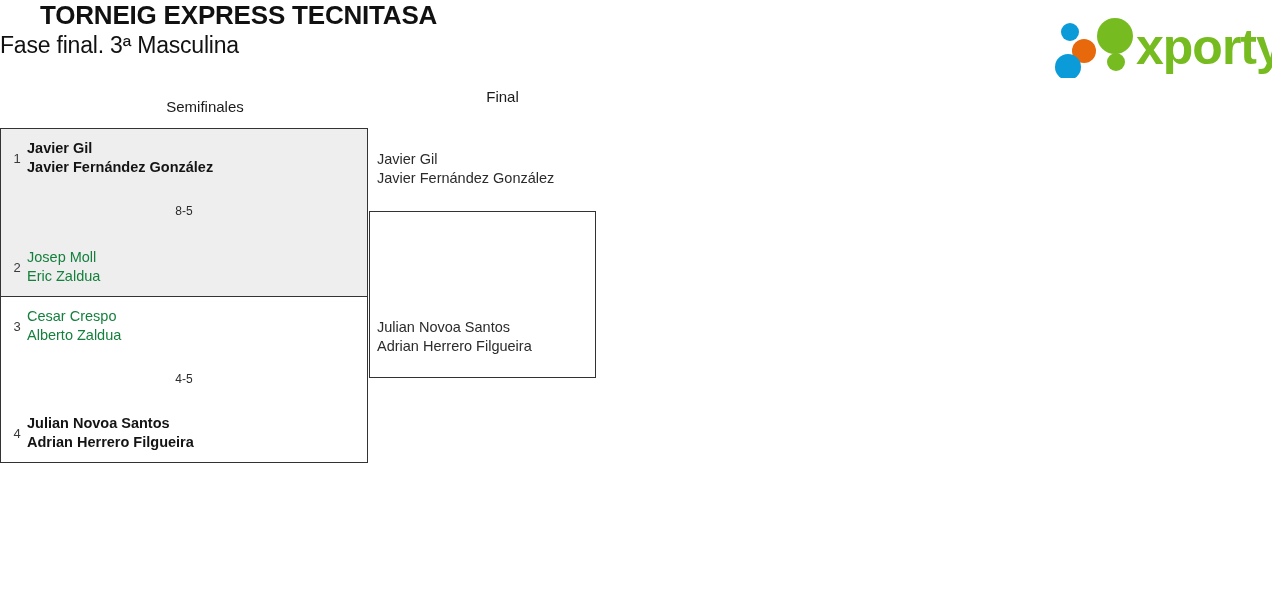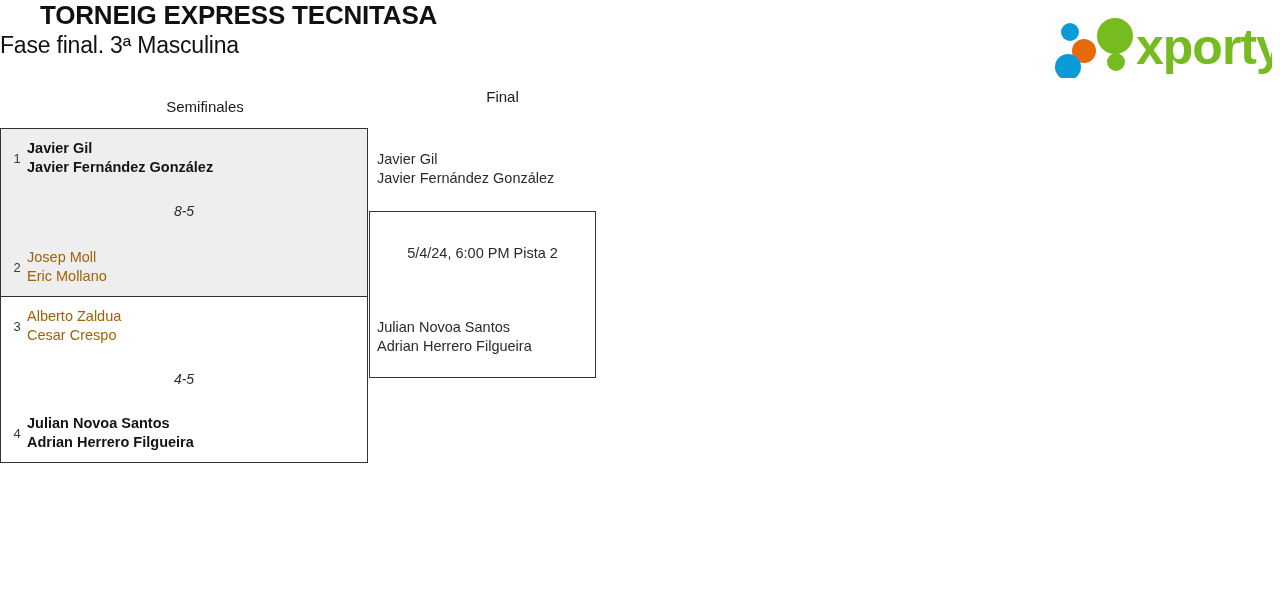--- a/index.html
+++ b/index.html
@@ -116,37 +116,36 @@
     flex: 0 0 20px;
     text-align: center;
     font-size: 13px;
     color: #3a3a3a;
     line-height: 15px;
   }
   .players {
     flex: 1 1 auto;
     font-size: 14.5px;
     line-height: 19px;
-    color: #a16207;
+    color: #15803d;
   }
   .players.winner {
     font-weight: bold;
     color: #141414;
   }
   .player-line { white-space: nowrap; }
 
   .score {
     position: absolute;
     left: 0px;
     width: 368px;
     text-align: center;
-    font-size: 14px;
+    font-size: 12px;
     color: #2b2b2b;
     line-height: 19px;
-    font-style: italic;
   }
   #score-sf-1 { top: 202px; }
   #score-sf-2 { top: 370px; }
 
   
   #final-cell {
     position: absolute;
     left: 369px;
     top: 211px;
     width: 227px;
@@ -206,51 +205,50 @@
       <div class="seed">1</div>
       <div class="players winner">
         <div class="player-line">Javier Gil</div>
         <div class="player-line">Javier Fernández González</div>
       </div>
     </div>
     <div class="team-block team-bottom">
       <div class="seed">2</div>
       <div class="players">
         <div class="player-line">Josep Moll</div>
-        <div class="player-line">Eric Mollano</div>
+        <div class="player-line">Eric Zaldua</div>
       </div>
     </div>
   </div>
   <div class="score" id="score-sf-1">8-5</div>
 
   <div class="sf-cell" id="sf-match-2">
     <div class="team-block team-top">
       <div class="seed">3</div>
       <div class="players">
+        <div class="player-line">Cesar Crespo</div>
         <div class="player-line">Alberto Zaldua</div>
-        <div class="player-line">Cesar Crespo</div>
       </div>
     </div>
     <div class="team-block team-bottom">
       <div class="seed">4</div>
       <div class="players winner">
         <div class="player-line">Julian Novoa Santos</div>
         <div class="player-line">Adrian Herrero Filgueira</div>
       </div>
     </div>
   </div>
   <div class="score" id="score-sf-2">4-5</div>
 
   <div id="final-cell"></div>
 
   <div class="final-team" id="final-team-top">
     <div class="player-line">Javier Gil</div>
     <div class="player-line">Javier Fernández González</div>
   </div>
 
-  <div id="final-schedule">5/4/24, 6:00 PM Pista 2</div>
 
   <div class="final-team" id="final-team-bottom">
     <div class="player-line">Julian Novoa Santos</div>
     <div class="player-line">Adrian Herrero Filgueira</div>
   </div>
 
 </div>
 
 </body></html>

